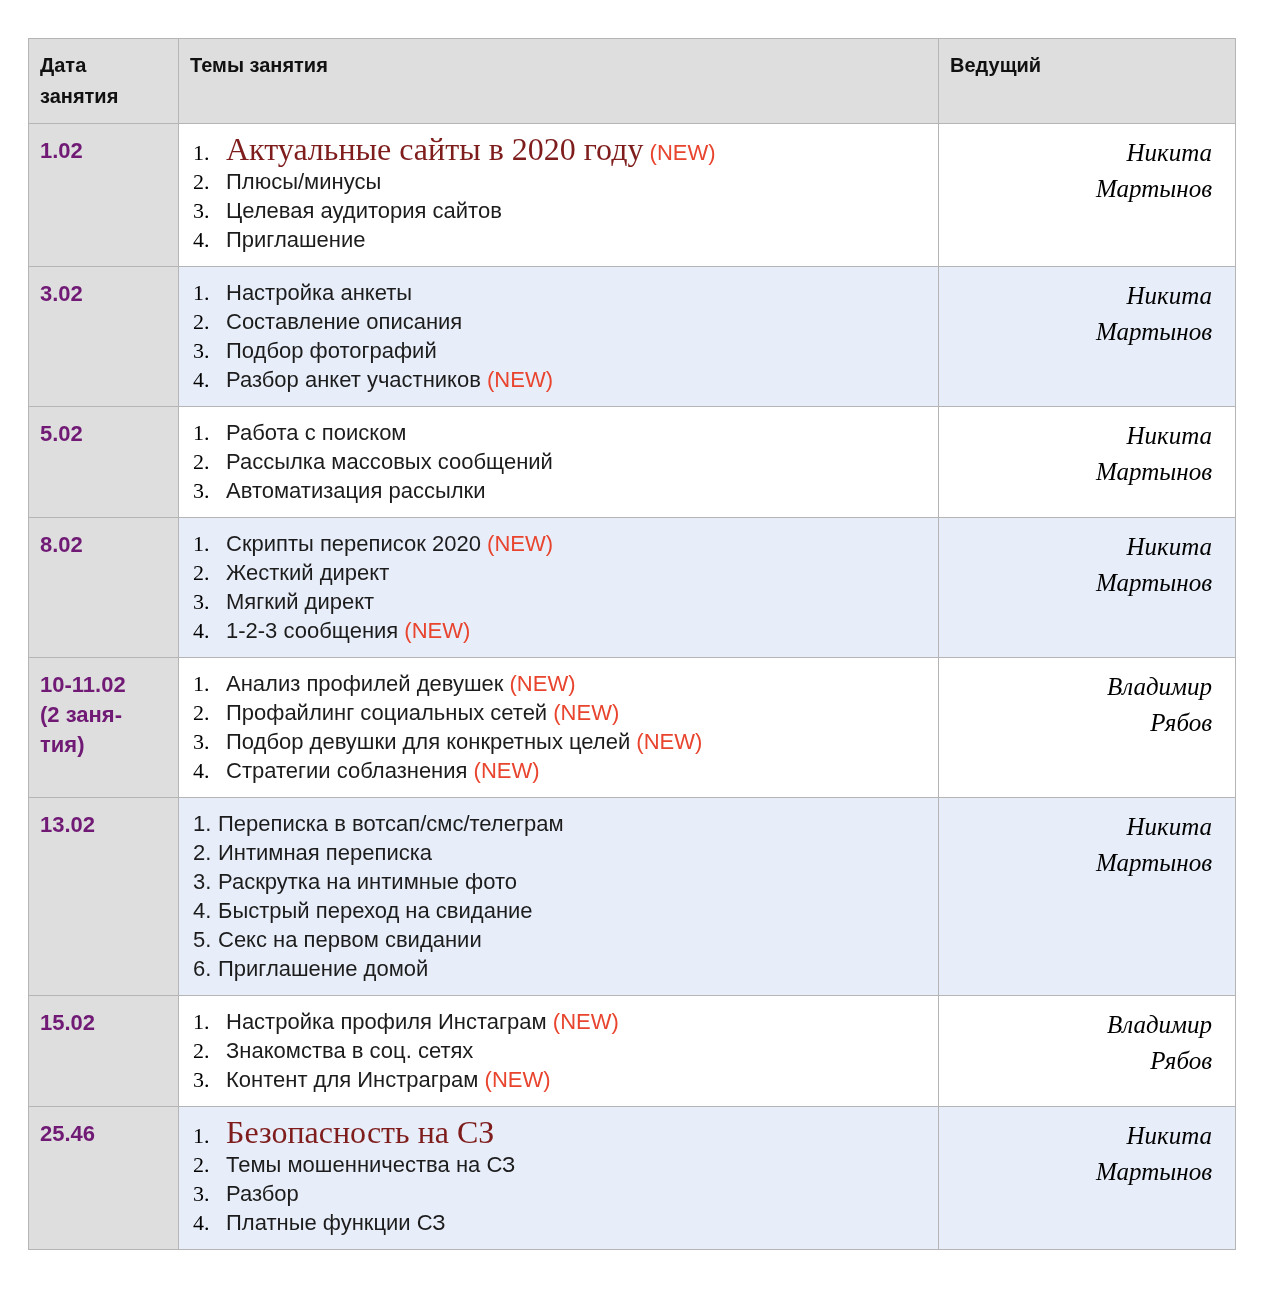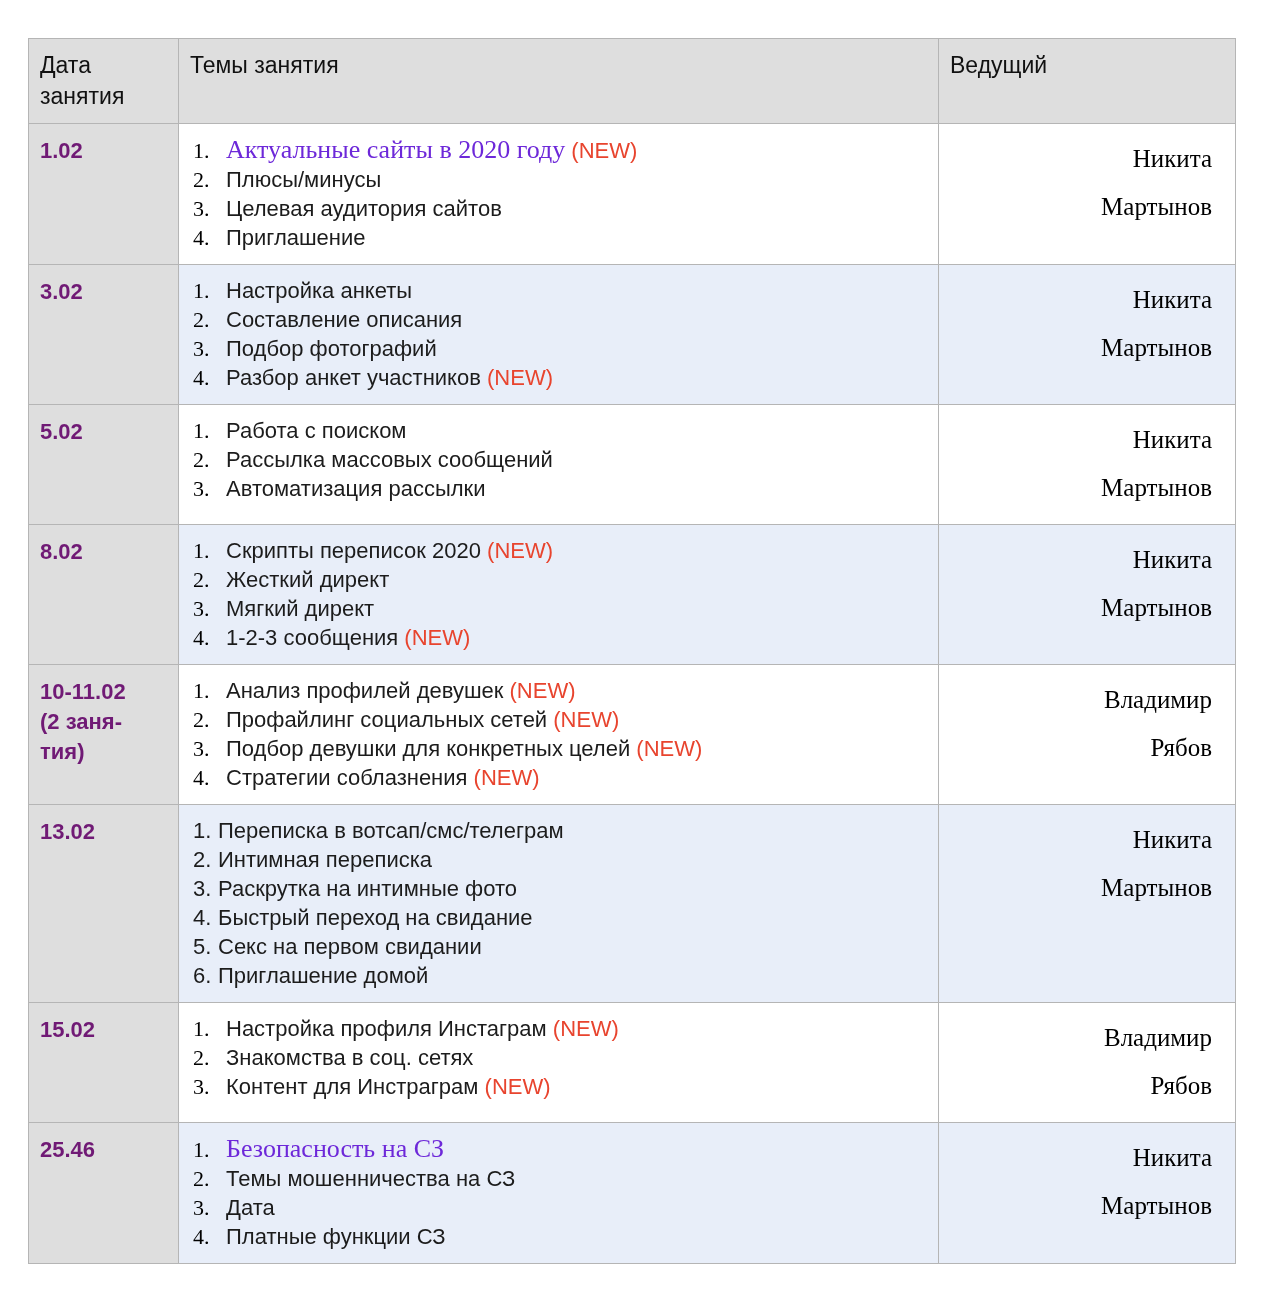--- a/index.html
+++ b/index.html
@@ -10,46 +10,47 @@
   }
   *{box-sizing:border-box;}
   html,body{margin:0;padding:0;background:#ffffff;}
   body{font-family:"Liberation Sans", sans-serif;color:#1a1a1a;}
   .page{width:1262px;min-height:1302px;padding:38px 27px 0 28px;}
   table.schedule{border-collapse:collapse;table-layout:fixed;width:1207px;}
   td,th{border:1px solid var(--border);vertical-align:top;}
   th{
     background:var(--gray);
     text-align:left;
-    font-size:23px;
+    font-size:20px;
     line-height:31px;
-    font-weight:normal;
+    font-weight:bold;
     padding:11px 10px 11px 11px;
     color:#111;
   }
   th.th-date{height:80px;}
   .date-cell{
     background:var(--gray);
     font-weight:bold;
     font-size:22px;
     line-height:30px;
     padding:12px 8px 12px 11px;
     white-space:pre-line;
     color:#701a75;
   }
   .topics-cell{padding:11px 10px 12px 14px;background:#ffffff;}
   .presenter-cell{
     padding:11px 23px 12px 10px;
     background:#ffffff;
     text-align:right;
     font-family:"Liberation Serif", serif;
     font-size:25px;
-    line-height:48px;
+    line-height:36px;
     white-space:pre-line;
     color:#000;
+    font-style:italic;
   }
   tr.shade-blue .topics-cell,
   tr.shade-blue .presenter-cell{background:var(--blue);}
   ol.topics{list-style:none;margin:0;padding:0;}
   ol.topics li{
     font-size:22px;
     line-height:29px;
     color:#1c1c1c;
   }
   .num{
@@ -58,22 +59,22 @@
     min-width:33px;
     color:#000;
   }
   tr.nums-sans .num{
     font-family:"Liberation Sans", sans-serif;
     min-width:25px;
     color:#1c1c1c;
   }
   .txt.serif{
     font-family:"Liberation Serif", serif;
-    font-size:26px;
-    color:#6d28d9;
+    font-size:32px;
+    color:#7f1d1d;
   }
   li.has-serif{line-height:33px;}
   .new-badge{color:var(--red);}
 </style>
 </head>
 <body>
 
 <div class="page">
   <table class="schedule">
     <colgroup>
@@ -188,21 +189,21 @@
     <td class="presenter-cell">Владимир
 Рябов</td>
   </tr>
 
   <tr class="shade-blue">
     <td class="date-cell">25.46</td>
     <td class="topics-cell">
       <ol class="topics">
               <li class="has-serif"><span class="num">1.</span><span class="txt serif">Безопасность на СЗ</span></li>
               <li><span class="num">2.</span><span class="txt">Темы мошенничества на СЗ</span></li>
-              <li><span class="num">3.</span><span class="txt">Дата</span></li>
+              <li><span class="num">3.</span><span class="txt">Разбор</span></li>
               <li><span class="num">4.</span><span class="txt">Платные функции СЗ</span></li>
             </ol>
     </td>
     <td class="presenter-cell">Никита
 Мартынов</td>
   </tr>
 </tbody>
   </table>
 </div>
 

